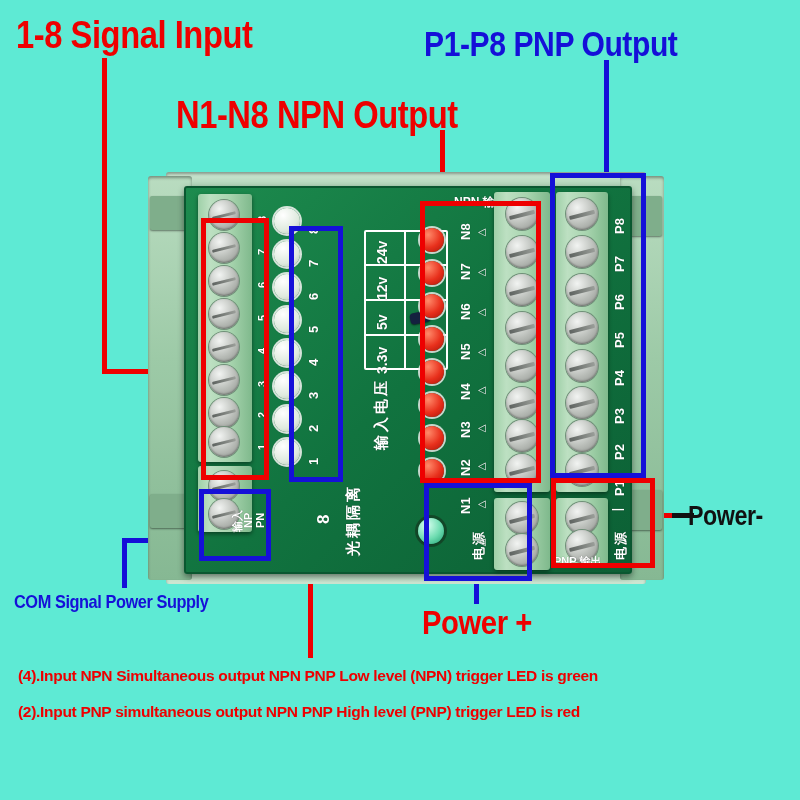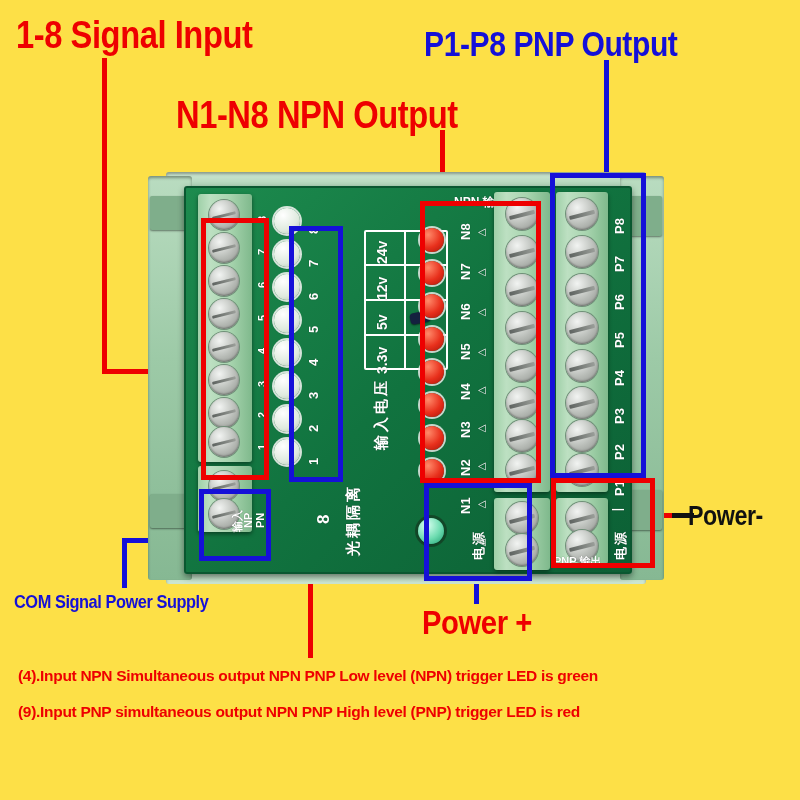--- a/index.html
+++ b/index.html
@@ -1,19 +1,19 @@
 <!DOCTYPE html>
 <html><head>
 <meta charset="utf-8">
 <title>PLC Signal Isolator Board Annotated Diagram</title>
 <style>
   html,body{margin:0;padding:0;background:#ffffff;}
   body{width:800px;height:800px;overflow:hidden;
        font-family:"Liberation Sans","DejaVu Sans",sans-serif;}
-  #stage{position:relative;width:800px;height:800px;background:#fde047;}
+  #stage{position:relative;width:800px;height:800px;background:#5eead4;}
 
   
   .anno{position:absolute;white-space:nowrap;font-weight:bold;
         letter-spacing:-0.5px;line-height:1;}
   .anno.red{color:#ee0000;}
   .anno.blue{color:#1510d8;}
   .anno.black{color:#111111;}
   .squeeze{transform:scaleX(0.86);transform-origin:left center;}
 
   
@@ -276,16 +276,16 @@
   <div class="box red" style="left:201px;top:218px;width:68px;height:262px;"></div>
   <div class="box blue" style="left:199px;top:489px;width:72px;height:72px;"></div>
   <div class="box blue" style="left:289px;top:226px;width:54px;height:256px;"></div>
   <div class="box red" style="left:420px;top:201px;width:121px;height:282px;"></div>
   <div class="box blue" style="left:424px;top:483px;width:108px;height:98px;"></div>
   <div class="box blue" style="left:550px;top:173px;width:96px;height:305px;"></div>
   <div class="box red" style="left:551px;top:478px;width:104px;height:90px;"></div>
 
   <div id="captions">
     <div class="caption" style="left:18px;top:667px;">(4).Input NPN Simultaneous output NPN PNP Low level (NPN) trigger LED is green</div>
-    <div class="caption" style="left:18px;top:703px;">(9).Input PNP simultaneous output NPN PNP High level (PNP) trigger LED is red</div>
+    <div class="caption" style="left:18px;top:703px;">(2).Input PNP simultaneous output NPN PNP High level (PNP) trigger LED is red</div>
   </div>
 
 </div>
 
 </body></html>

